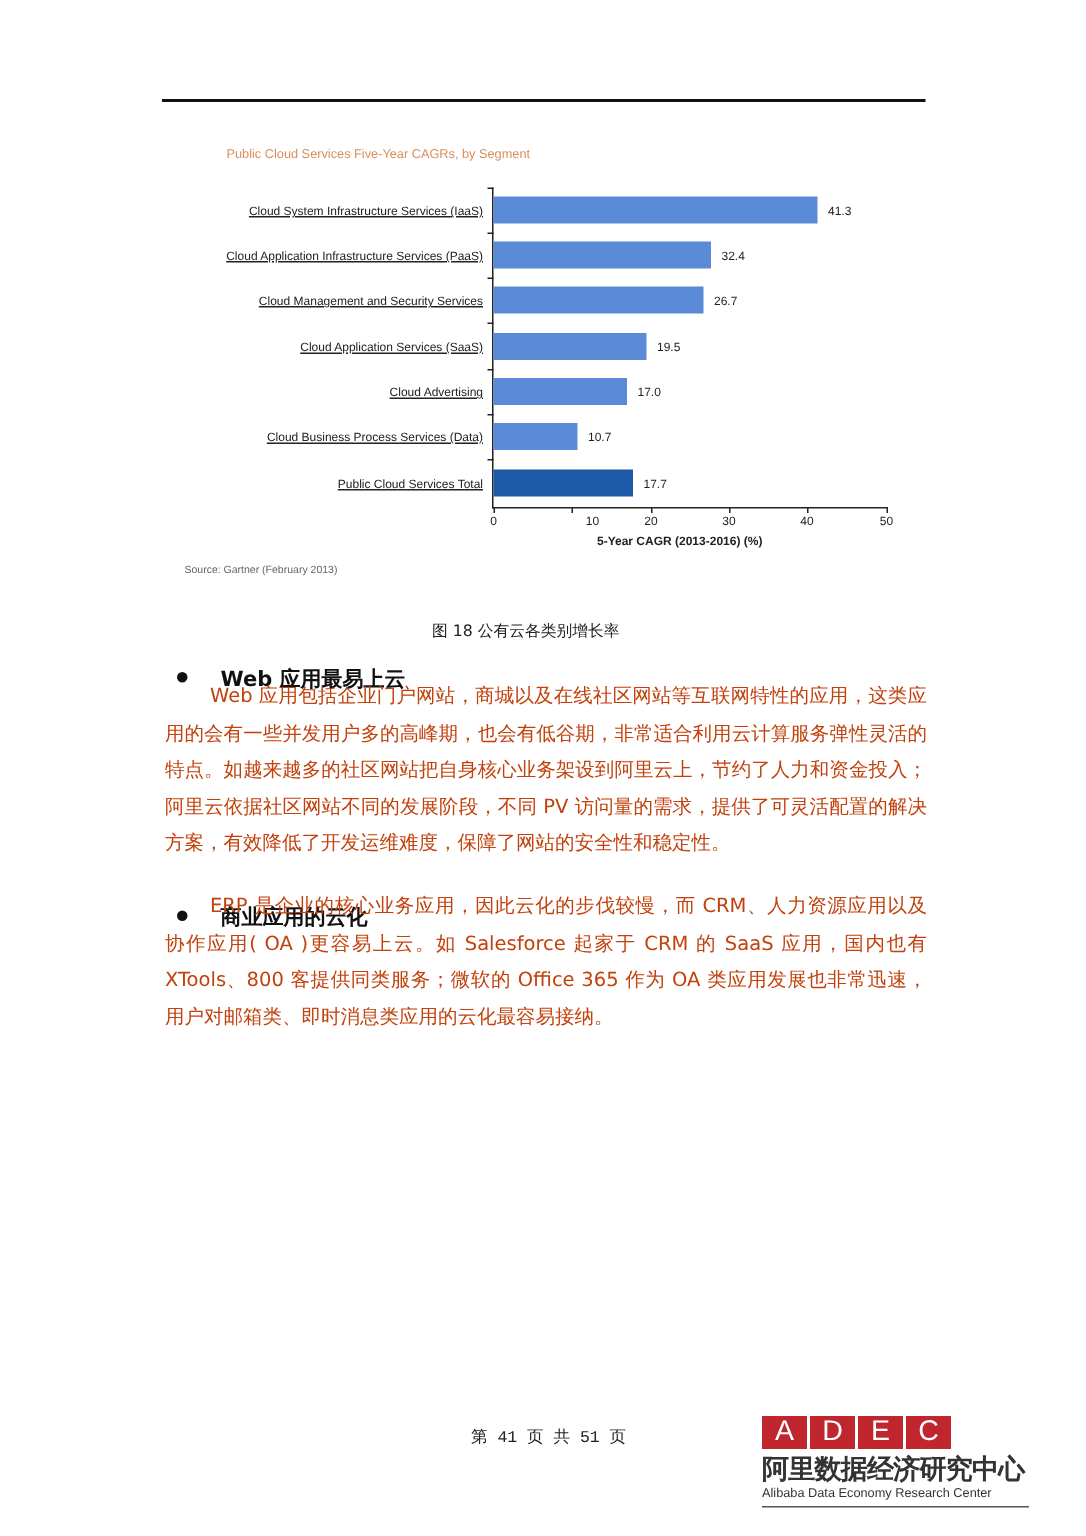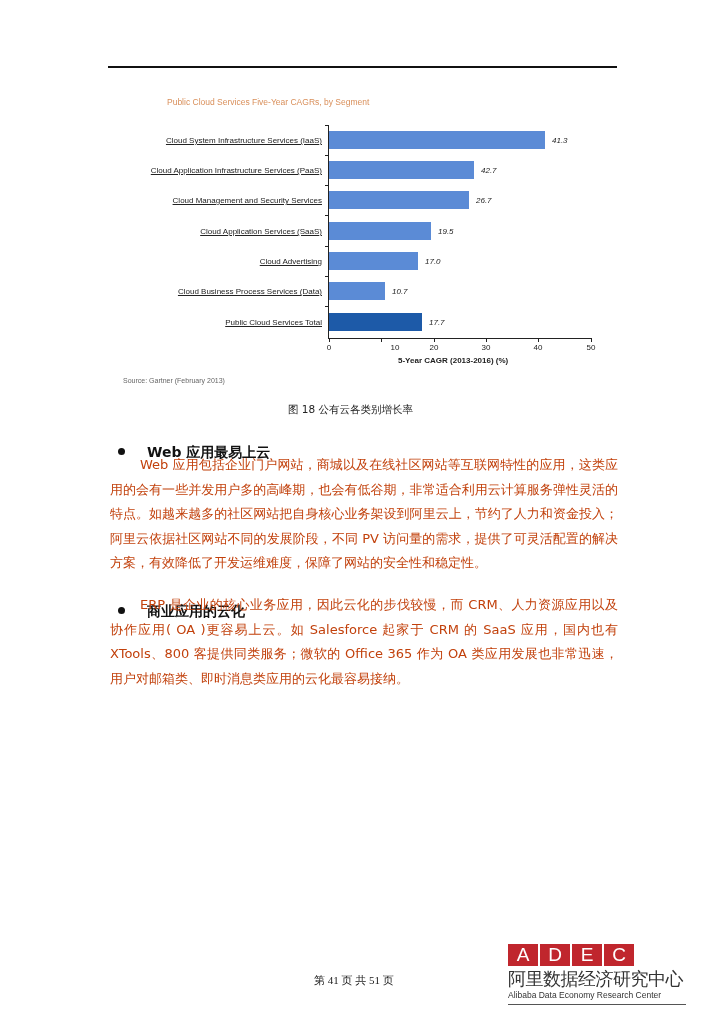--- a/index.html
+++ b/index.html
@@ -1,40 +1,40 @@
 <!DOCTYPE html>
 <html><head>
 <meta charset="utf-8">
 <style>
   html,body{margin:0;padding:0;background:#fff;}
   body{width:724px;height:1024px;position:relative;overflow:hidden;font-family:"DejaVu Sans","Liberation Sans",sans-serif;color:#111;}
   .rule-top{position:absolute;left:108px;top:66px;width:509px;height:2px;background:#111;}
-  .chart-title{position:absolute;left:167px;top:97px;font-size:8.5px;color:#d98f5a;font-family:"Liberation Sans",sans-serif;}
+  .chart-title{position:absolute;left:151px;top:97px;font-size:8.5px;color:#d98f5a;font-family:"Liberation Sans",sans-serif;}
   .chart{position:absolute;left:0;top:0;width:724px;height:380px;}
   .cat-label{position:absolute;right:402px;font-size:8px;color:#222;font-family:"Liberation Sans",sans-serif;white-space:nowrap;text-align:right;text-decoration:underline;}
   .bar{position:absolute;height:18px;background:#5b8bd6;}
   .bar.total{background:#1d5aa8;}
-  .val{position:absolute;font-size:8px;color:#222;font-family:"Liberation Sans",sans-serif;font-style:italic;}
+  .val{position:absolute;font-size:8px;color:#222;font-family:"Liberation Sans",sans-serif;}
   .yaxis{position:absolute;left:328px;top:125px;width:1px;height:214px;background:#222;}
   .xaxis{position:absolute;left:328px;top:338px;width:264px;height:1px;background:#222;}
   .ytick{position:absolute;left:325px;width:4px;height:1px;background:#222;}
   .xtick{position:absolute;top:338px;width:1px;height:4px;background:#222;}
   .xtick-label{position:absolute;top:343px;font-size:8px;color:#222;font-family:"Liberation Sans",sans-serif;transform:translateX(-50%);}
   .xlabel{position:absolute;left:398px;top:356px;font-size:8px;font-weight:bold;color:#222;font-family:"Liberation Sans",sans-serif;}
   .source{position:absolute;left:123px;top:377px;font-size:7px;color:#666;font-family:"Liberation Sans",sans-serif;}
-  .fig-caption{position:absolute;left:288px;top:403px;font-size:10.5px;color:#222;}
+  .fig-caption{position:absolute;left:288px;top:414px;font-size:10.5px;color:#222;}
   .bullet-head{position:absolute;left:118px;font-size:14px;font-weight:bold;color:#111;}
   .bullet-dot{display:inline-block;width:7px;height:7px;border-radius:50%;background:#111;margin-right:22px;vertical-align:middle;position:relative;top:-2px;}
   .para{position:absolute;left:110px;width:508px;font-size:13px;line-height:24.6px;color:#c2410c;text-align:justify;}
   .para .indent{display:inline-block;width:30px;}
-  .page-num{position:absolute;left:314px;top:950px;font-size:11px;font-family:Liberation Serif, serif;color:#222;margin-top:23px;}
+  .page-num{position:absolute;left:314px;top:950px;font-size:11px;font-family:Liberation Mono, monospace;color:#222;}
   .logo{position:absolute;left:508px;top:944px;width:180px;}
   .logo-adec{display:flex;gap:2px;}
   .logo-adec span{display:inline-block;width:30px;height:22px;background:#c0262d;color:#fff;font-family:"Liberation Sans",sans-serif;font-size:19px;text-align:center;line-height:22px;}
-  .logo-cn{font-size:18px;color:#333;margin-top:1px;letter-spacing:-0.5px;font-weight:400;}
+  .logo-cn{font-size:18px;color:#333;margin-top:1px;letter-spacing:-0.5px;font-weight:700;}
   .logo-en{font-size:8.5px;color:#333;font-family:"Liberation Sans",sans-serif;margin-top:-1px;}
   .logo-rule{width:178px;height:1px;background:#555;margin-top:4px;}
 </style>
 </head>
 <body>
 
 <div class="rule-top"></div>
 
 <div class="chart">
   <div class="chart-title">Public Cloud Services Five-Year CAGRs, by Segment</div>
@@ -49,21 +49,21 @@
   <div class="ytick" style="top:246px"></div>
   <div class="ytick" style="top:276px"></div>
   <div class="ytick" style="top:306px"></div>
 
   <div class="cat-label" style="top:136px">Cloud System Infrastructure Services (IaaS)</div>
   <div class="bar" style="left:329px;top:131px;width:216px"></div>
   <div class="val" style="left:552px;top:136px">41.3</div>
 
   <div class="cat-label" style="top:166px">Cloud Application  Infrastructure Services (PaaS)</div>
   <div class="bar" style="left:329px;top:161px;width:145px"></div>
-  <div class="val" style="left:481px;top:166px">42.7</div>
+  <div class="val" style="left:481px;top:166px">32.4</div>
 
   <div class="cat-label" style="top:196px">Cloud Management and Security Services</div>
   <div class="bar" style="left:329px;top:191px;width:140px"></div>
   <div class="val" style="left:476px;top:196px">26.7</div>
 
   <div class="cat-label" style="top:227px">Cloud Application  Services (SaaS)</div>
   <div class="bar" style="left:329px;top:222px;width:102px"></div>
   <div class="val" style="left:438px;top:227px">19.5</div>
 
   <div class="cat-label" style="top:257px">Cloud Advertising</div>

